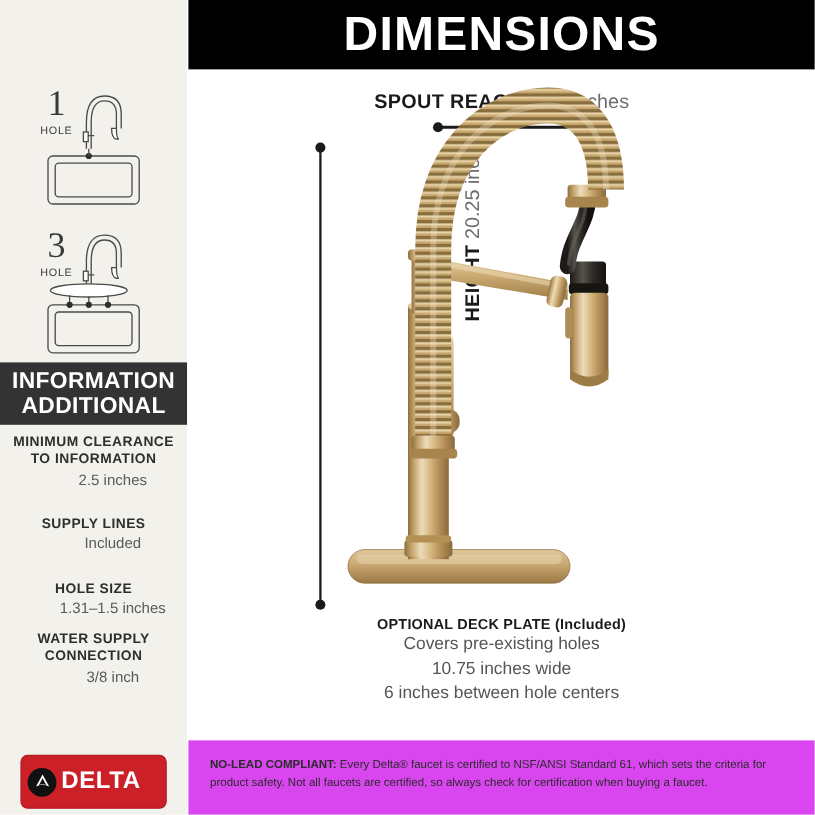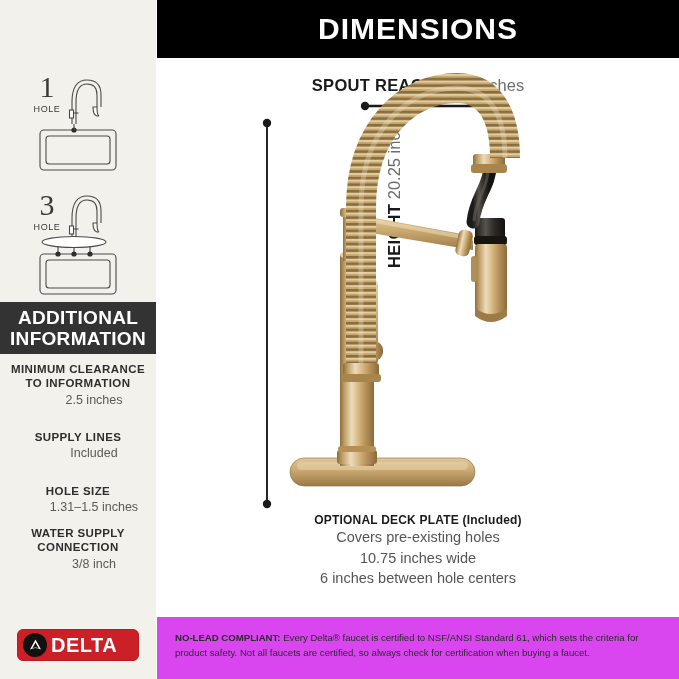--- a/index.html
+++ b/index.html
@@ -43,37 +43,37 @@
   .spec { position:absolute; left:0; width:156px; text-align:center; color:#2e2e2c; }
   .spec .t { font-size:11.5px; font-weight:bold; letter-spacing:.4px; line-height:1.25; }
   .spec .v { font-size:12.5px; font-weight:400; color:#5a5a57; line-height:1.3; margin-top:1px;padding-left:32px; }
   #spec-0 { top:362px; }
   #spec-1 { top:430px; }
   #spec-2 { top:484px; }
   #spec-3 { top:526px; }
 
   
   #delta-logo {
-    position:absolute; left:17px; top:629px; width:122px; height:32px;
+    position:absolute; left:17px; top:629px; width:122px; height:45px;
     background:#cc2028; border-radius:6px;
     display:flex; align-items:center; padding-left:5px;
     border:1px solid #b51c23;
   }
   #delta-mark { width:24px; height:24px; border-radius:50%; background:#111;
     display:flex; align-items:center; justify-content:center; flex:none; }
   #delta-word { color:#fff; font-size:20px; font-weight:bold; letter-spacing:.5px;
     margin-left:4px; font-family:"Liberation Sans", sans-serif; }
 
   
   #title-bar {
     position:absolute; left:157px; top:0; width:522px; height:58px;
     background:#000000; color:#fff;
     display:flex; align-items:center; justify-content:center;
   }
-  #title-text { font-size:30px; font-weight:bold; letter-spacing:1px; }
+  #title-text { font-size:40px; font-weight:bold; letter-spacing:1px; }
 
   
   #main { position:absolute; left:157px; top:58px; width:522px; height:558px; background:#fff; }
 
   #spout-label {
     position:absolute; left:0; top:18px; width:522px; text-align:center;
     white-space:nowrap;
   }
   #spout-label .b { font-size:16.5px; font-weight:bold; color:#1a1a1a; letter-spacing:.3px; }
   #spout-label .n { font-size:16.5px; font-weight:400; color:#6d6d6d; }
@@ -150,22 +150,22 @@
           </g>
           <circle cx="58" cy="74" r="2.6" fill="#2e2e2c"></circle>
           <circle cx="74" cy="74" r="2.6" fill="#2e2e2c"></circle>
           <circle cx="90" cy="74" r="2.6" fill="#2e2e2c"></circle>
         </svg>
       </div>
     </div>
 
     <div class="side-head" id="addl-head">
       <div>
+        <span>INFORMATION</span>
         <span>ADDITIONAL</span>
-        <span>INFORMATION</span>
       </div>
     </div>
 
     <div class="spec" id="spec-0">
       <div class="t">MINIMUM CLEARANCE</div>
       <div class="t">TO INFORMATION</div>
       <div class="v">2.5 inches</div>
     </div>
 
     <div class="spec" id="spec-1">

